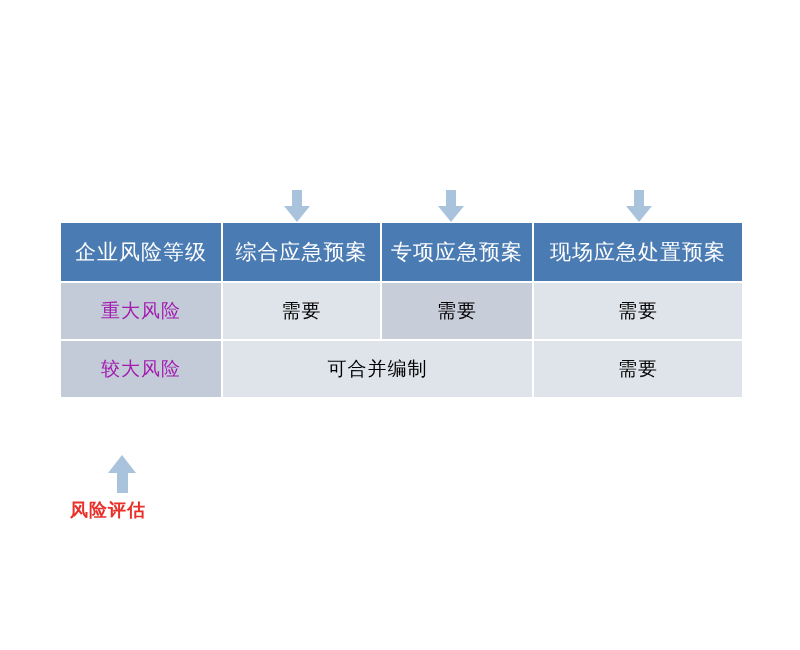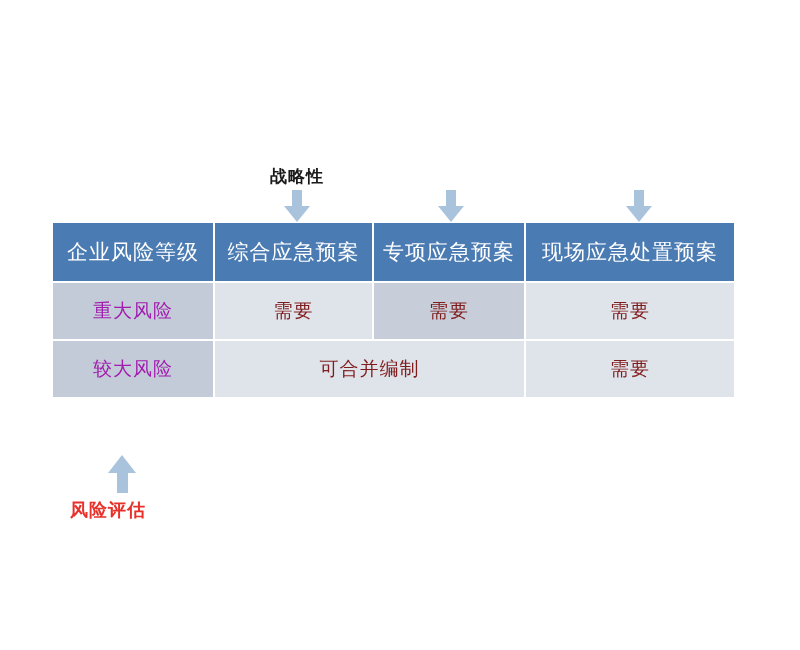--- a/index.html
+++ b/index.html
@@ -99,21 +99,21 @@
     font-weight: 700;
     color: #e8312a;
     letter-spacing: 1px;
     white-space: nowrap;
     font-family: "DejaVu Sans", "Liberation Sans", sans-serif;
   }
 
   
   #matrix-table {
     position: absolute;
-    left: 52px;
+    left: 60px;
     top: 222px;
     width: 683px;
     border-collapse: separate;
     border-spacing: 0;
     table-layout: fixed;
   }
   #matrix-table td, #matrix-table th {
     padding: 0;
     margin: 0;
     text-align: center;
@@ -132,39 +132,38 @@
   }
   .rowhead-cell {
     background: #c3cbd9;
     color: #a21caf;
     font-size: 19px;
     letter-spacing: 1px;
     height: 56px;
   }
   .data-cell {
     background: #dfe3ea;
-    color: #7f1d1d;
+    color: #000000;
     font-size: 19px;
     letter-spacing: 1px;
     height: 56px;
   }
   .data-cell.highlight {
     background: #c7ced9;
   }
   .colw1 { width: 162px; }
   .colw2 { width: 159px; }
   .colw3 { width: 152px; }
   .colw4 { width: 210px; }
 </style>
 </head>
 <body>
 
 <div id="canvas">
 
-  <div class="ann-label l1">战略性</div>
 
   <div class="arrow-down ad1">
     <div class="shaft"></div>
     <div class="head"></div>
   </div>
   <div class="arrow-down ad2">
     <div class="shaft"></div>
     <div class="head"></div>
   </div>
   <div class="arrow-down ad3">

